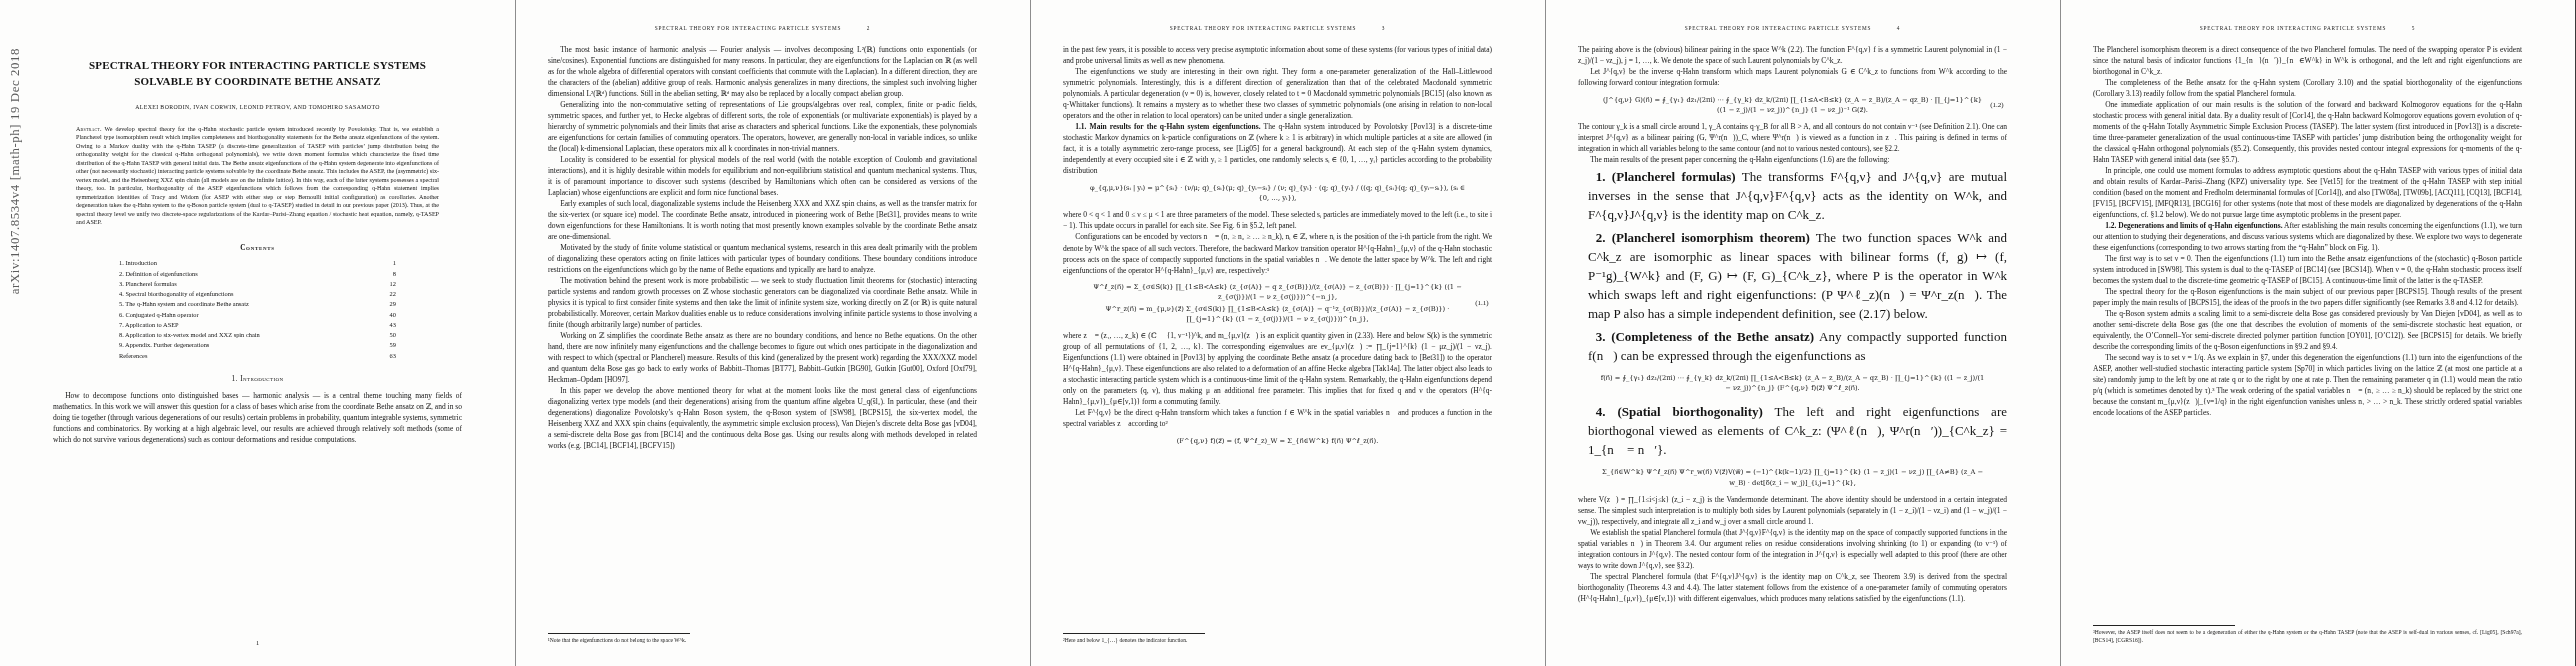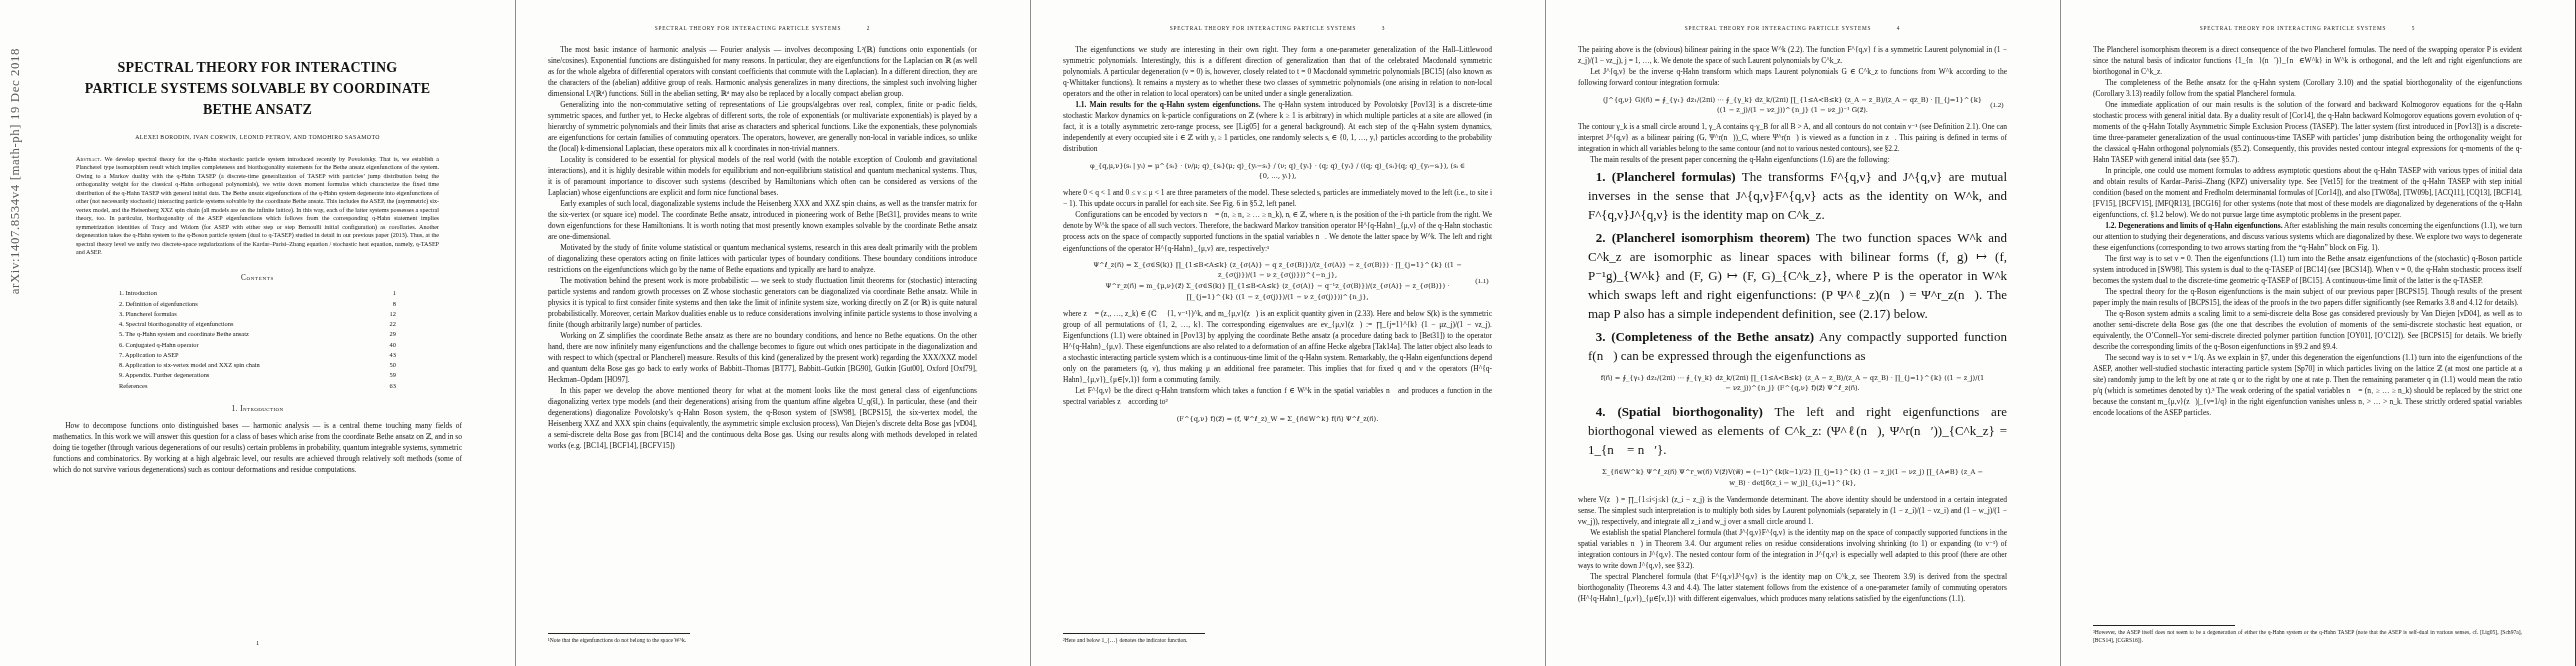--- a/index.html
+++ b/index.html
@@ -20,25 +20,25 @@
   }
   .content{flex:1 1 auto;display:flex;flex-direction:column;}
   .footer{flex:0 0 auto;text-align:center;font-size:6.4px;margin-top:5.6px;color:#141414;}
   .arxiv-stamp{
     position:absolute;left:7.8px;top:48px;
     writing-mode:vertical-rl;transform:rotate(180deg);
     font-size:12.8px;color:#5c5c5c;letter-spacing:0.6px;white-space:nowrap;
     font-family:"Liberation Serif","DejaVu Serif",serif;
   }
   
-  .b-title{text-align:center;font-weight:bold;font-size:14px;line-height:1.5;letter-spacing:0.2px;margin:32px 30px 14.5px 30px;}
+  .b-title{text-align:center;font-weight:bold;font-size:11px;line-height:1.5;letter-spacing:0.2px;margin:32px 30px 14.5px 30px;}
   .b-authors{text-align:center;font-size:5.8px;letter-spacing:0.4px;margin:0 0 14.5px 0;}
   .b-abstract{font-size:6.1px;line-height:1.4;text-align:justify;margin:0 23px 14.5px 23px;}
   .b-abstract .lead{font-variant:small-caps;letter-spacing:0.2px;}
-  .b-tocheading{text-align:center;font-variant:small-caps;font-size:7.2px;letter-spacing:0.7px;margin:2.2px 0 6.7px 0;}
+  .b-tocheading{text-align:center;font-variant:small-caps;font-size:7.2px;letter-spacing:0.7px;margin:2.2px 0 6.7px 0;font-weight:bold;}
   .b-tocitem{display:flex;justify-content:space-between;font-size:6.4px;line-height:1.6;margin:0 66px;}
   .b-h2{text-align:center;font-variant:small-caps;font-size:7.5px;letter-spacing:0.4px;margin:13.3px 0 7.2px 0;}
   .b-p{font-size:7.5px;line-height:1.47;text-align:justify;text-indent:12.2px;margin:0;}
   .b-p.noindent{text-indent:0;}
   .b-p .p-lead{font-weight:bold;}
   .b-item{font-size:13px;line-height:1.47;text-align:justify;margin:1.7px 0 1.7px 5.6px;padding-left:4.4px;text-indent:7.8px;}
   .b-item .item-label{font-weight:bold;}
   .b-eq{position:relative;text-align:center;margin:6.1px 3.3px;font-size:6.7px;line-height:1.5;
         font-family:"DejaVu Serif","DejaVu Sans",serif;}
   .eq-line{padding:0.6px 19px;text-align:center;}
@@ -125,20 +125,21 @@
       <div class="fn-note">¹Note that the eigenfunctions do not belong to the space W^k.</div>
     </div>
 </div>
 
 <div class="page">
   <div class="running-head">
     <span>SPECTRAL THEORY FOR INTERACTING PARTICLE SYSTEMS</span>
     <span>3</span>
   </div>
   <div class="content">
+      <div class="b-p noindent">in the past few years, it is possible to access very precise asymptotic information about some of these systems (for various types of initial data) and probe universal limits as well as new phenomena.</div>
       <div class="b-p">The eigenfunctions we study are interesting in their own right. They form a one-parameter generalization of the Hall–Littlewood symmetric polynomials. Interestingly, this is a different direction of generalization than that of the celebrated Macdonald symmetric polynomials. A particular degeneration (ν = 0) is, however, closely related to t = 0 Macdonald symmetric polynomials [BC15] (also known as q-Whittaker functions). It remains a mystery as to whether these two classes of symmetric polynomials (one arising in relation to non-local operators and the other in relation to local operators) can be united under a single generalization.</div>
       <div class="b-p"><span class="p-lead">1.1. Main results for the q-Hahn system eigenfunctions.</span> The q-Hahn system introduced by Povolotsky [Pov13] is a discrete-time stochastic Markov dynamics on k-particle configurations on ℤ (where k ≥ 1 is arbitrary) in which multiple particles at a site are allowed (in fact, it is a totally asymmetric zero-range process, see [Lig05] for a general background). At each step of the q-Hahn system dynamics, independently at every occupied site i ∈ ℤ with yᵢ ≥ 1 particles, one randomly selects sᵢ ∈ {0, 1, …, yᵢ} particles according to the probability distribution</div>
       <div class="b-eq">
         <div class="eq-line">φ_{q,μ,ν}(sᵢ | yᵢ) = μ^{sᵢ} · (ν/μ; q)_{sᵢ}(μ; q)_{yᵢ−sᵢ} / (ν; q)_{yᵢ} · (q; q)_{yᵢ} / ((q; q)_{sᵢ}(q; q)_{yᵢ−sᵢ}),    (sᵢ ∈ {0, …, yᵢ}),</div>
       </div>
       <div class="b-p noindent">where 0 &lt; q &lt; 1 and 0 ≤ ν ≤ μ &lt; 1 are three parameters of the model. These selected sᵢ particles are immediately moved to the left (i.e., to site i − 1). This update occurs in parallel for each site. See Fig. 6 in §5.2, left panel.</div>
       <div class="b-p">Configurations can be encoded by vectors n⃗ = (n₁ ≥ n₂ ≥ … ≥ n_k), nᵢ ∈ ℤ, where nᵢ is the position of the i-th particle from the right. We denote by W^k the space of all such vectors. Therefore, the backward Markov transition operator H^{q-Hahn}_{μ,ν} of the q-Hahn stochastic process acts on the space of compactly supported functions in the spatial variables n⃗. We denote the latter space by W^k. The left and right eigenfunctions of the operator H^{q-Hahn}_{μ,ν} are, respectively:¹</div>
       <div class="b-eq">
         <div class="eq-line">Ψ^ℓ_z(n⃗) = Σ_{σ∈S(k)} ∏_{1≤B&lt;A≤k} (z_{σ(A)} − q z_{σ(B)})/(z_{σ(A)} − z_{σ(B)}) · ∏_{j=1}^{k} ((1 − z_{σ(j)})/(1 − ν z_{σ(j)}))^{−n_j},</div>
         <div class="eq-line">Ψ^r_z(n⃗) = m_{μ,ν}(z⃗) Σ_{σ∈S(k)} ∏_{1≤B&lt;A≤k} (z_{σ(A)} − q⁻¹z_{σ(B)})/(z_{σ(A)} − z_{σ(B)}) · ∏_{j=1}^{k} ((1 − z_{σ(j)})/(1 − ν z_{σ(j)}))^{n_j},</div>

